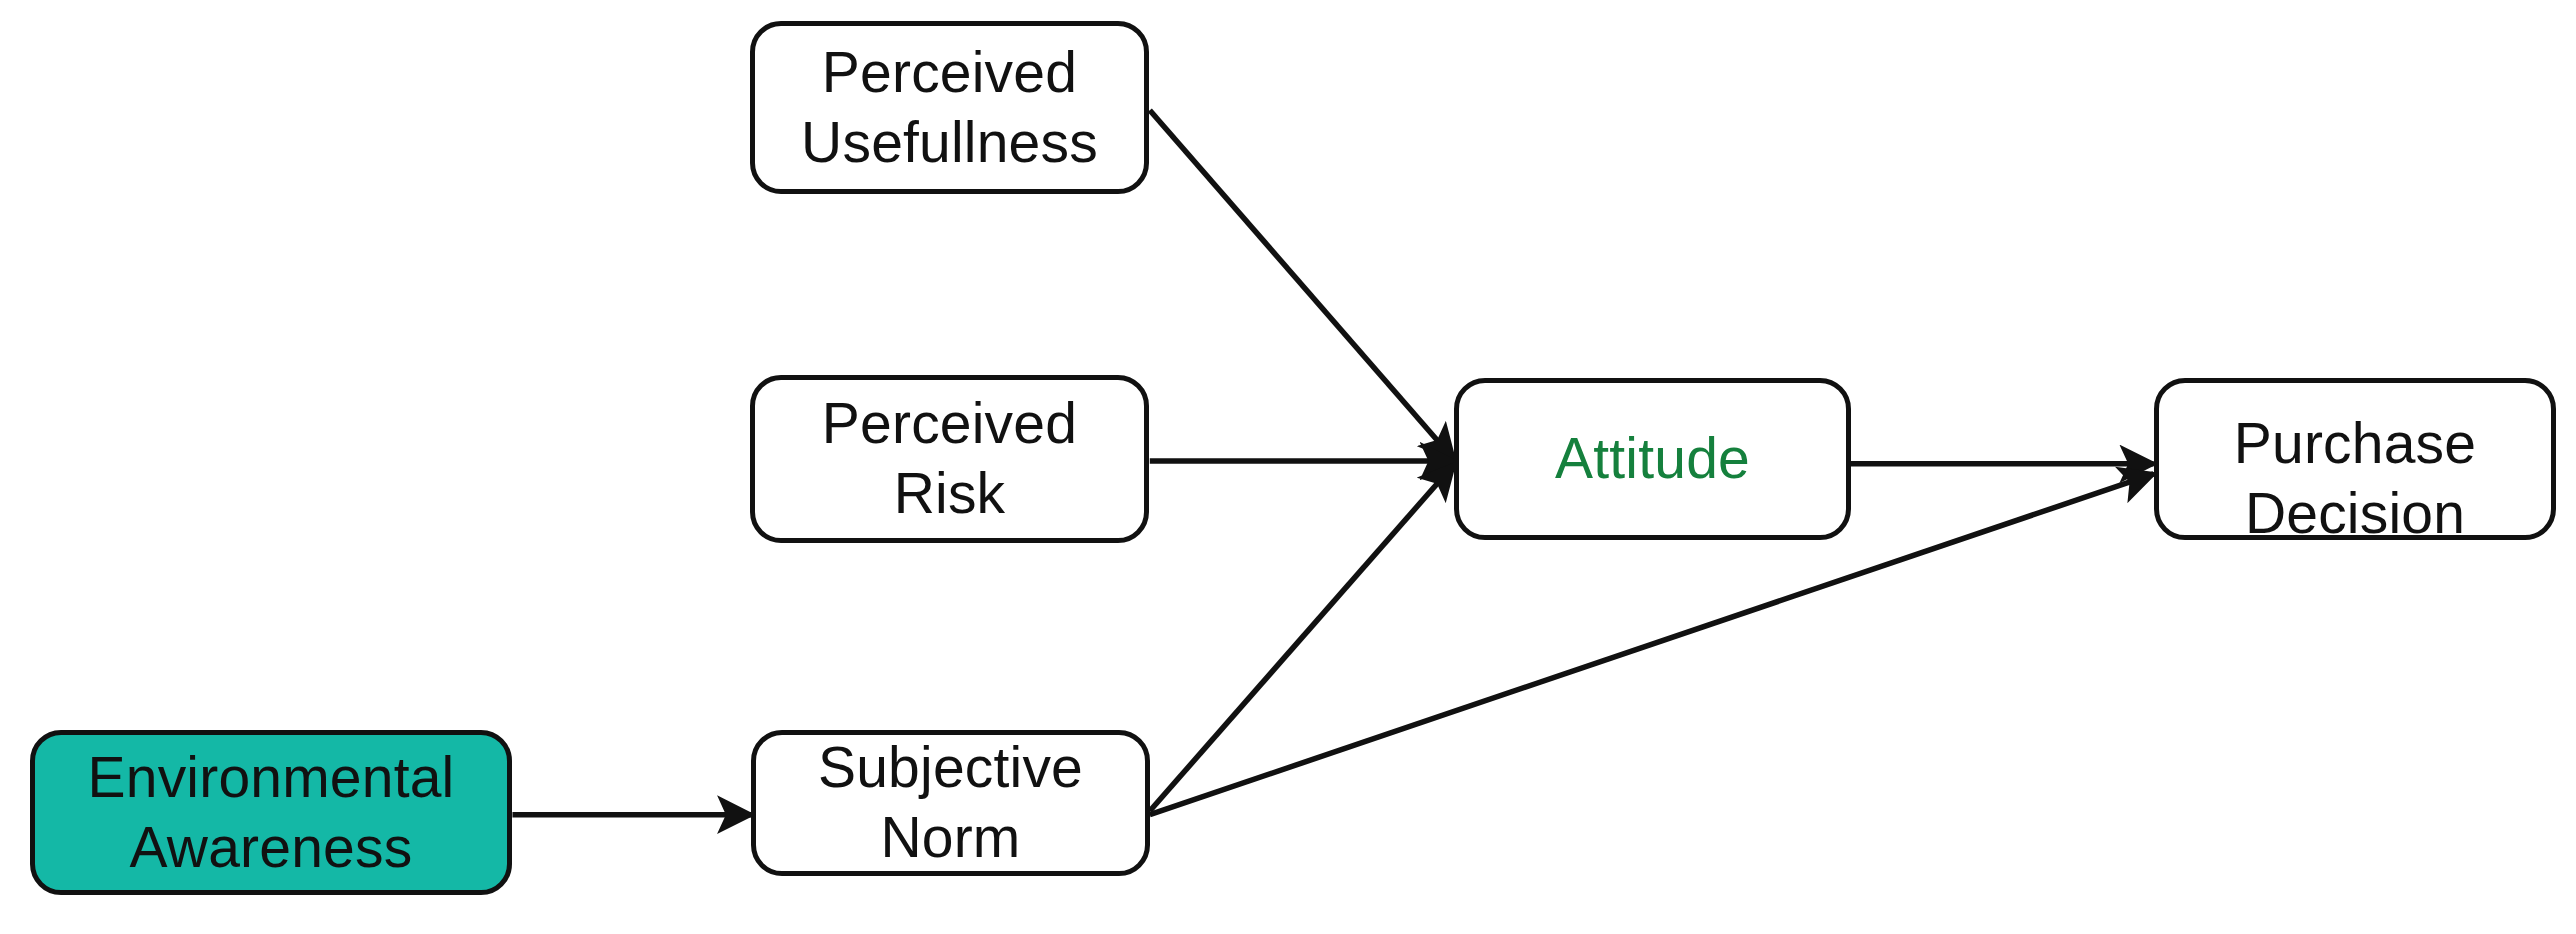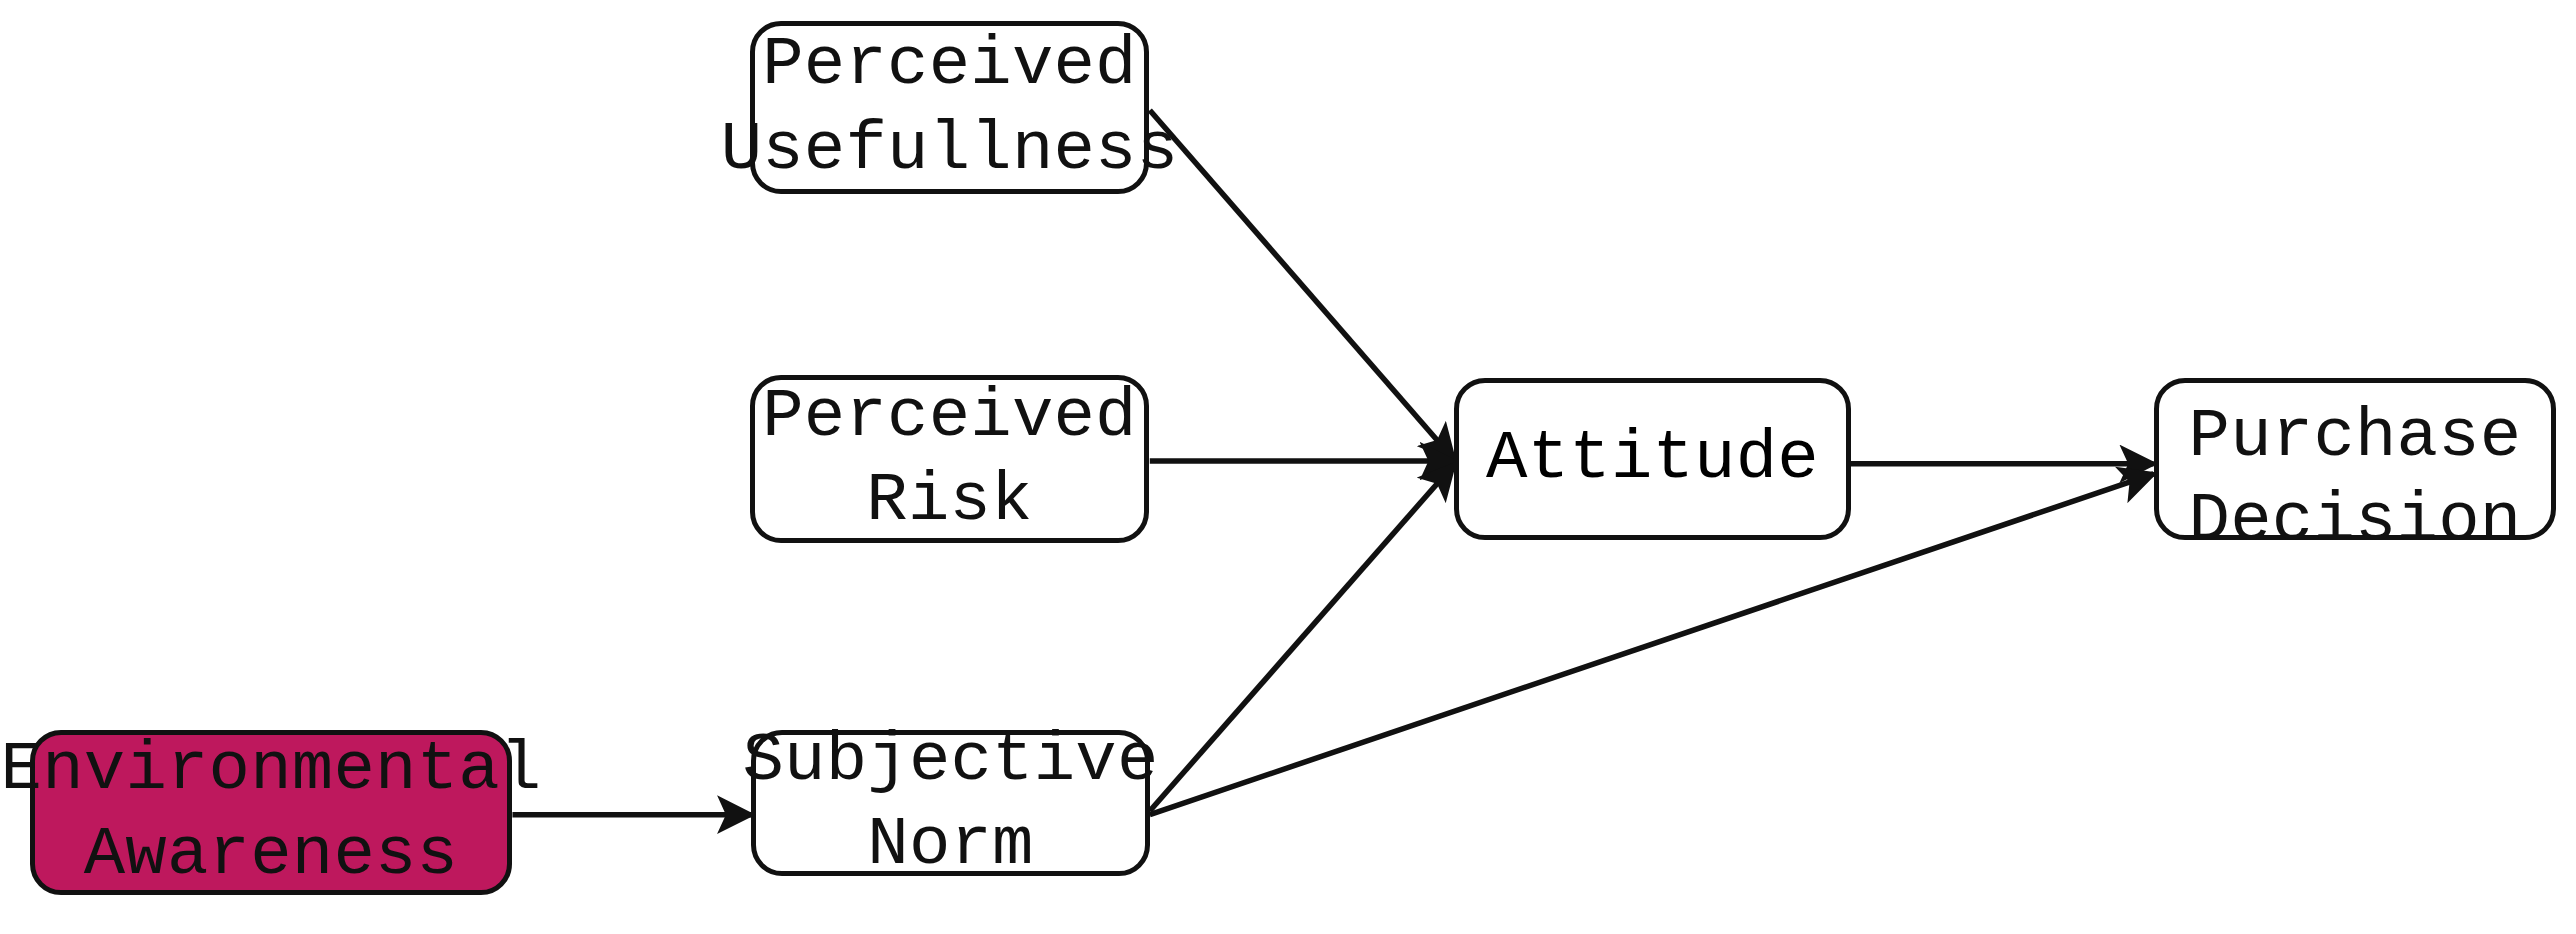--- a/index.html
+++ b/index.html
@@ -33,22 +33,22 @@
     border: 5.5px solid #111111;
     border-radius: 31px;
     display: flex;
     align-items: center;
     justify-content: center;
     text-align: center;
     z-index: 2;
   }
   .node-label {
     display: block;
-    font-family: Liberation Mono, monospace;
-    font-size: 69px;
+    font-family: Liberation Sans, sans-serif;
+    font-size: 57px;
     line-height: 1.22;
     color: #111111;
     letter-spacing: 0.2px;
     white-space: pre-line;
     padding: 0 9.2px;
   }
 </style>
 </head>
 <body>
 
@@ -73,27 +73,27 @@
   <div id="nodes-group">
       <div class="node" style="left: 750px; top: 21px; width: 399px; height: 173px; border-color: rgb(17, 17, 17); background: rgb(255, 255, 255);">
         <span class="node-label" style="color: rgb(17, 17, 17);">Perceived
 Usefullness</span>
       </div>
       <div class="node" style="left: 750px; top: 375px; width: 399px; height: 168px; border-color: rgb(17, 17, 17); background: rgb(255, 255, 255);">
         <span class="node-label" style="color: rgb(17, 17, 17);">Perceived
 Risk</span>
       </div>
       <div class="node" style="left: 1454px; top: 378px; width: 397px; height: 162px; border-color: rgb(17, 17, 17); background: rgb(255, 255, 255);">
-        <span class="node-label" style="color: #000000;">Attitude</span>
+        <span class="node-label" style="color: #15803d;">Attitude</span>
       </div>
       <div class="node" style="left: 2154px; top: 378px; width: 402px; height: 162px; border-color: rgb(17, 17, 17); background: rgb(255, 255, 255);">
         <span class="node-label" style="color: rgb(17, 17, 17); margin-top: 40px;">Purchase
 Decision</span>
       </div>
-      <div class="node" style="left: 30px; top: 730px; width: 482px; height: 165px; border-color: rgb(17, 17, 17); background: #be185d;">
+      <div class="node" style="left: 30px; top: 730px; width: 482px; height: 165px; border-color: rgb(17, 17, 17); background: #14b8a6;">
         <span class="node-label" style="color: rgb(17, 17, 17);">Environmental
 Awareness</span>
       </div>
       <div class="node" style="left: 751px; top: 730px; width: 399px; height: 146px; border-color: rgb(17, 17, 17); background: rgb(255, 255, 255);">
         <span class="node-label" style="color: rgb(17, 17, 17);">Subjective
 Norm</span>
       </div>
     </div>
 
 </div>

